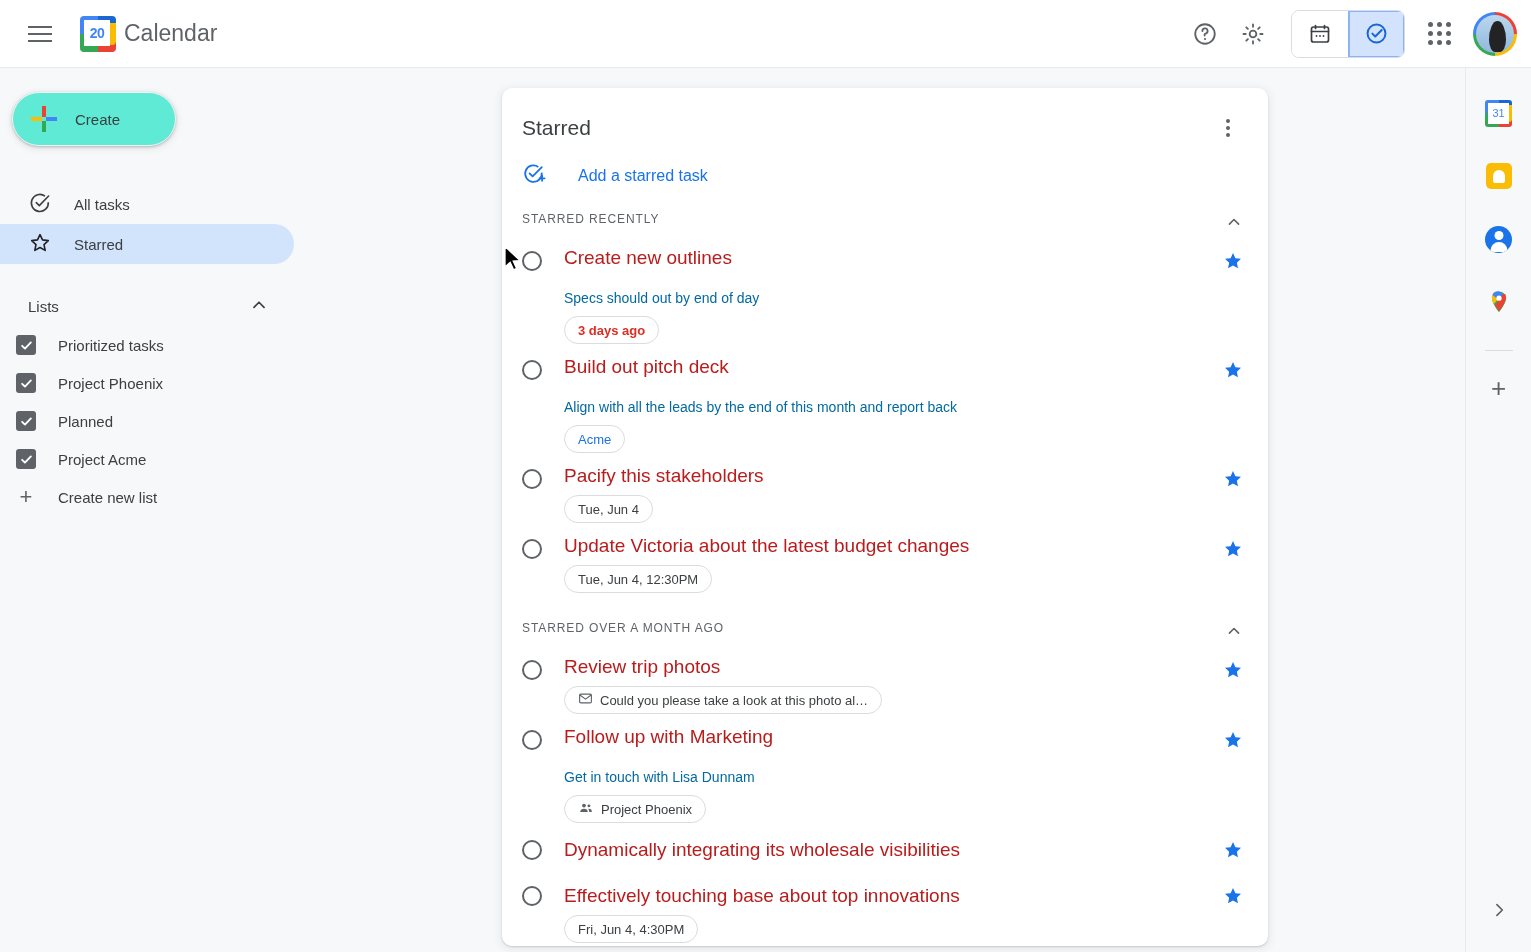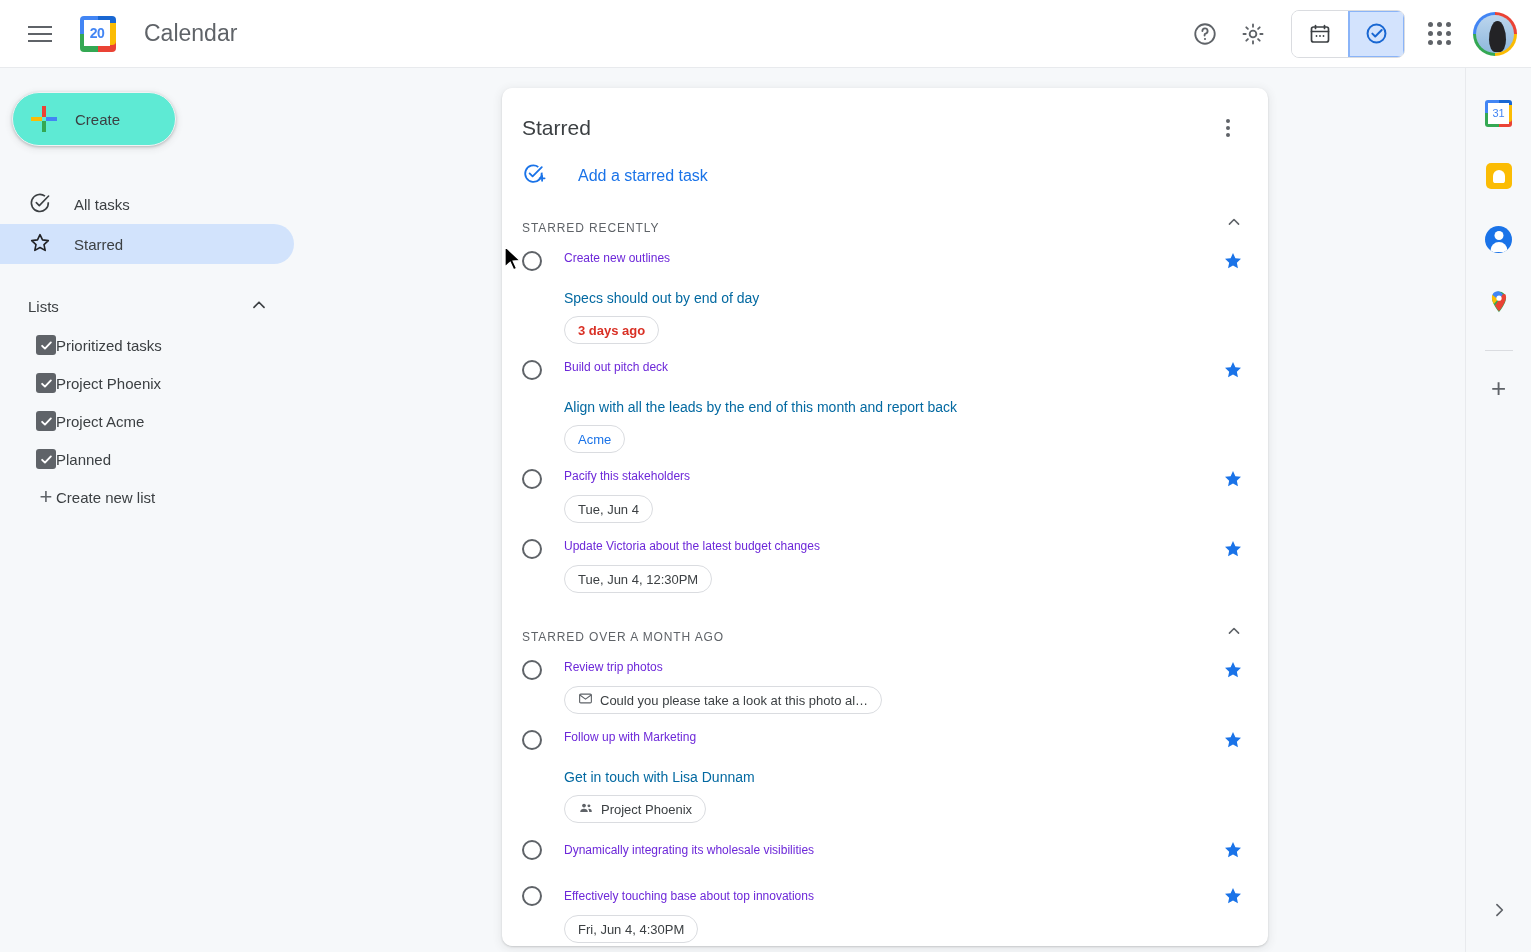--- a/index.html
+++ b/index.html
@@ -31,21 +31,21 @@
   .cal-logo .tl { left: 0; top: 0; background: #4285f4; border-top-left-radius: 4px; }
   .cal-logo .tr { right: 0; top: 0; background: #1967d2; border-top-right-radius: 4px; }
   .cal-logo .bl { left: 0; bottom: 0; background: #34a853; border-bottom-left-radius: 4px; }
   .cal-logo .br { right: 0; bottom: 0; background: #ea4335; border-bottom-right-radius: 4px; }
   .cal-logo .yb { position: absolute; right: 0; top: 7px; width: 18px; height: 22px; background: #fbbc04; border-bottom-right-radius: 4px;}
   .cal-logo .inner {
     position: absolute; left: 4px; top: 4px; width: 26px; height: 26px;
     background: #fff; display: flex; align-items: center; justify-content: center;
     font-size: 14px; font-weight: 700; color: #4285f4; letter-spacing: -0.5px;
   }
-  .app-title { margin-left: 28px; font-size: 23px; color: #5f6368; letter-spacing: 0; }
+  .app-title { margin-left: 8px; font-size: 23px; color: #5f6368; letter-spacing: 0; }
   .topbar-right { margin-left: auto; display: flex; align-items: center; gap: 4px; padding-right: 14px; }
   .icon-btn {
     width: 44px; height: 44px; border-radius: 50%;
     display: flex; align-items: center; justify-content: center; cursor: pointer;
     color: #5f6368;
   }
   .view-toggle { display: flex; margin: 0 8px 0 12px; border-radius: 8px; overflow: hidden; border: 1px solid #dadce0;}
   .view-toggle .seg {
     width: 56px; height: 46px; display: flex; align-items: center; justify-content: center;
     cursor: pointer; background: #fff; color: #3c4043;
@@ -89,21 +89,21 @@
     display: flex; align-items: center; padding-left: 28px; gap: 22px;
     cursor: pointer; color: #3c4043; font-size: 15px;
   }
   .nav-item.active { background: #d2e3fc; }
   .lists-header {
     margin-top: 22px; height: 40px; display: flex; align-items: center;
     padding-left: 28px; padding-right: 40px; color: #3c4043; font-size: 15px;
   }
   .lists-header .lbl { flex: 1; }
   .list-item {
-    height: 38px; display: flex; align-items: center; padding-left: 36px; 
+    height: 38px; display: flex; align-items: center; padding-left: 16px; gap: 22px;
     cursor: pointer; color: #3c4043; font-size: 15px;
   }
   .cbox {
     width: 20px; height: 20px; border-radius: 3px; background: #5f6368;
     display: flex; align-items: center; justify-content: center; flex: none;
   }
   .plus-sign { width: 20px; font-size: 22px; color: #5f6368; text-align: center; line-height: 1; flex: none;}
 
   
   .card {
@@ -114,32 +114,32 @@
   }
   .card-head { display: flex; align-items: center; padding: 22px 22px 0 20px; }
   .card-title { font-size: 21px; color: #3c4043; flex: 1; }
   .kebab { width: 36px; height: 36px; display: flex; flex-direction: column; align-items: center; justify-content: center; gap: 3px; cursor: pointer; border-radius: 50%;}
   .kebab i { width: 4px; height: 4px; border-radius: 50%; background: #5f6368; display: block; }
 
   .add-task { display: flex; align-items: center; gap: 32px; padding: 16px 0 10px 20px; cursor: pointer; }
   .add-task-label { color: #1a73e8; font-size: 16px; }
 
   .section-head {
-    display: flex; align-items: flex-end; padding: 12px 24px 6px 20px;
+    display: flex; align-items: flex-start; padding: 12px 24px 6px 20px;
     font-size: 12px; letter-spacing: .9px; color: #5f6368; text-transform: uppercase; gap: 12px;
   }
   .section-head .lbl { flex: 1; }
 
   .task { display: flex; padding: 6px 24px 6px 20px; position: relative; }
   .task-check {
     width: 20px; height: 20px; border-radius: 50%; border: 2px solid #5f6368;
     flex: none; margin-top: 4px; cursor: pointer; background: transparent;
   }
   .task-body { flex: 1; padding-left: 22px; padding-right: 8px; }
-  .task-title { font-size: 12px; color: #6d28d9; line-height: 22px; }
+  .task-title { font-size: 19px; color: #b91c1c; line-height: 22px; }
   .task-desc { font-size: 14px; color: #0369a1; margin-top: 20px; line-height: 19px; }
   .chips { display: flex; gap: 8px; margin-top: 8px; flex-wrap: wrap; }
   .chip {
     height: 28px; border: 1px solid #dadce0; border-radius: 14px;
     display: inline-flex; align-items: center; gap: 7px; padding: 0 13px;
     font-size: 13px; color: #3c4043; cursor: pointer; background: #fff;
   }
   .chip.red { color: #d93025; font-weight: 700; }
   .chip.blue { color: #1a73e8; }
   .chip .cl { white-space: nowrap; overflow: hidden; text-overflow: ellipsis; max-width: 300px; }
@@ -304,29 +304,29 @@
           </svg>
       </span>
       <span>Project Phoenix</span>
     </div>
     <div class="list-item">
       <span class="cbox">
         <svg width="15" height="15" viewBox="0 0 24 24" fill="none" stroke="#fff" stroke-width="3" stroke-linecap="round" stroke-linejoin="round">
             <path d="M5 12.5l4.5 4.5L19 7"></path>
           </svg>
       </span>
-      <span>Project Acme</span>
+      <span>Planned</span>
     </div>
     <div class="list-item">
       <span class="cbox">
         <svg width="15" height="15" viewBox="0 0 24 24" fill="none" stroke="#fff" stroke-width="3" stroke-linecap="round" stroke-linejoin="round">
             <path d="M5 12.5l4.5 4.5L19 7"></path>
           </svg>
       </span>
-      <span>Planned</span>
+      <span>Project Acme</span>
     </div>
 
     <div class="list-item">
       <span class="plus-sign">+</span>
       <span>Create new list</span>
     </div>
   </div>
 
   <div class="card">
     <div class="card-head">

